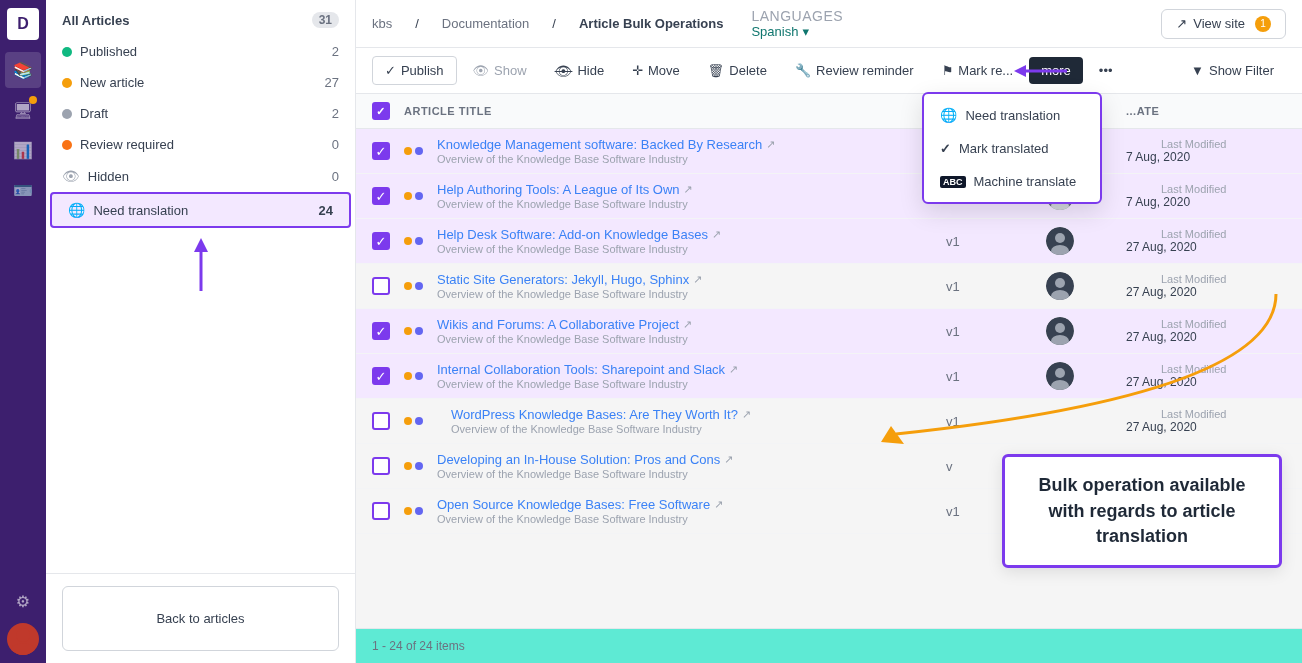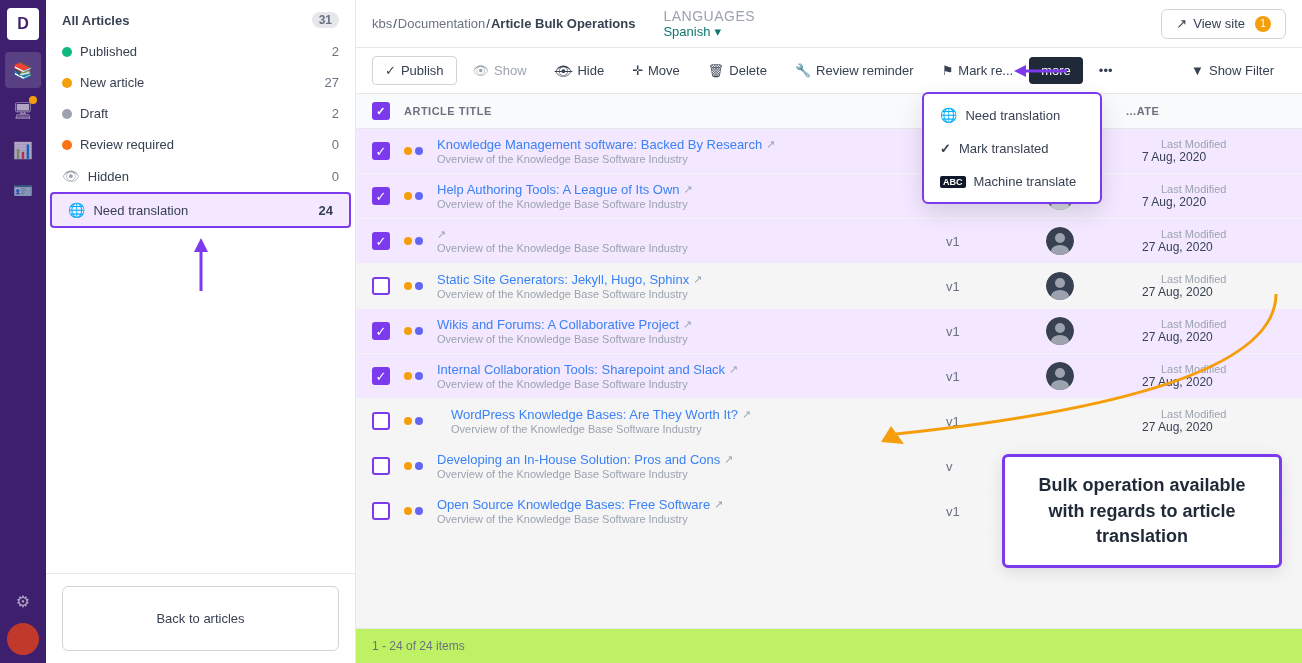--- a/index.html
+++ b/index.html
@@ -129,21 +129,21 @@
       border-bottom: 1px solid #e5e7eb;
       padding: 0 16px;
       display: flex;
       align-items: center;
       height: 48px;
       gap: 8px;
     }
     .breadcrumb {
       display: flex;
       align-items: center;
-      gap: 1px;
+      gap: 23px;
       font-size: 13px;
       color: #374151;
     }
     .breadcrumb a { color: #6b7280; text-decoration: none; cursor: pointer; }
     .breadcrumb .current { font-weight: 600; color: #374151; }
 
     .lang-selector {
       margin-left: 16px;
       display: flex;
       flex-direction: column;
@@ -333,28 +333,28 @@
     .revision { width: 100px; color: #6b7280; font-size: 13px; }
     .author-avatar {
       width: 28px; height: 28px; border-radius: 50%;
       background: #ddd;
       overflow: hidden;
       display: flex; align-items: center; justify-content: center;
     }
 
     .date-cell { width: 160px; }
     .date-label { font-size: 11px; color: #9ca3af; margin-left: 35px; }
-    .date-value { font-size: 12px; color: #374151; margin-left: 16px; }
+    .date-value { font-size: 12px; color: #374151; }
 
     .pagination {
       padding: 10px 16px;
       font-size: 12px;
       color: #6b7280;
       border-top: 1px solid #e5e7eb;
-      background: #bef264;
+      background: #5eead4;
     }
 
     
     .annotation-box {
       position: absolute;
       bottom: 60px;
       right: 20px;
       background: #fff;
       border: 3px solid #7c3aed;
       border-radius: 6px;
@@ -646,20 +646,21 @@
       <div class="col-check">
         <div class="checkbox checked">✓</div>
       </div>
       <div class="col-title" style="display:flex;align-items:center;gap:6px">
         <div class="status-dots">
           <span class="s-dot" style="background:#f59e0b"></span>
           <span class="s-dot" style="background:#6366f1"></span>
         </div>
         <div class="article-info">
           <div class="article-title">
+            <span>Help Desk Software: Add-on Knowledge Bases</span>
             <span class="ext-link">↗</span>
           </div>
           <div class="article-subtitle">Overview of the Knowledge Base Software Industry</div>
         </div>
       </div>
       <div class="revision">v1</div>
       <div class="col-author">
         <div class="author-avatar">
           <svg width="28" height="28" viewBox="0 0 28 28">
               <circle cx="14" cy="14" r="14" fill="#374151"></circle>

